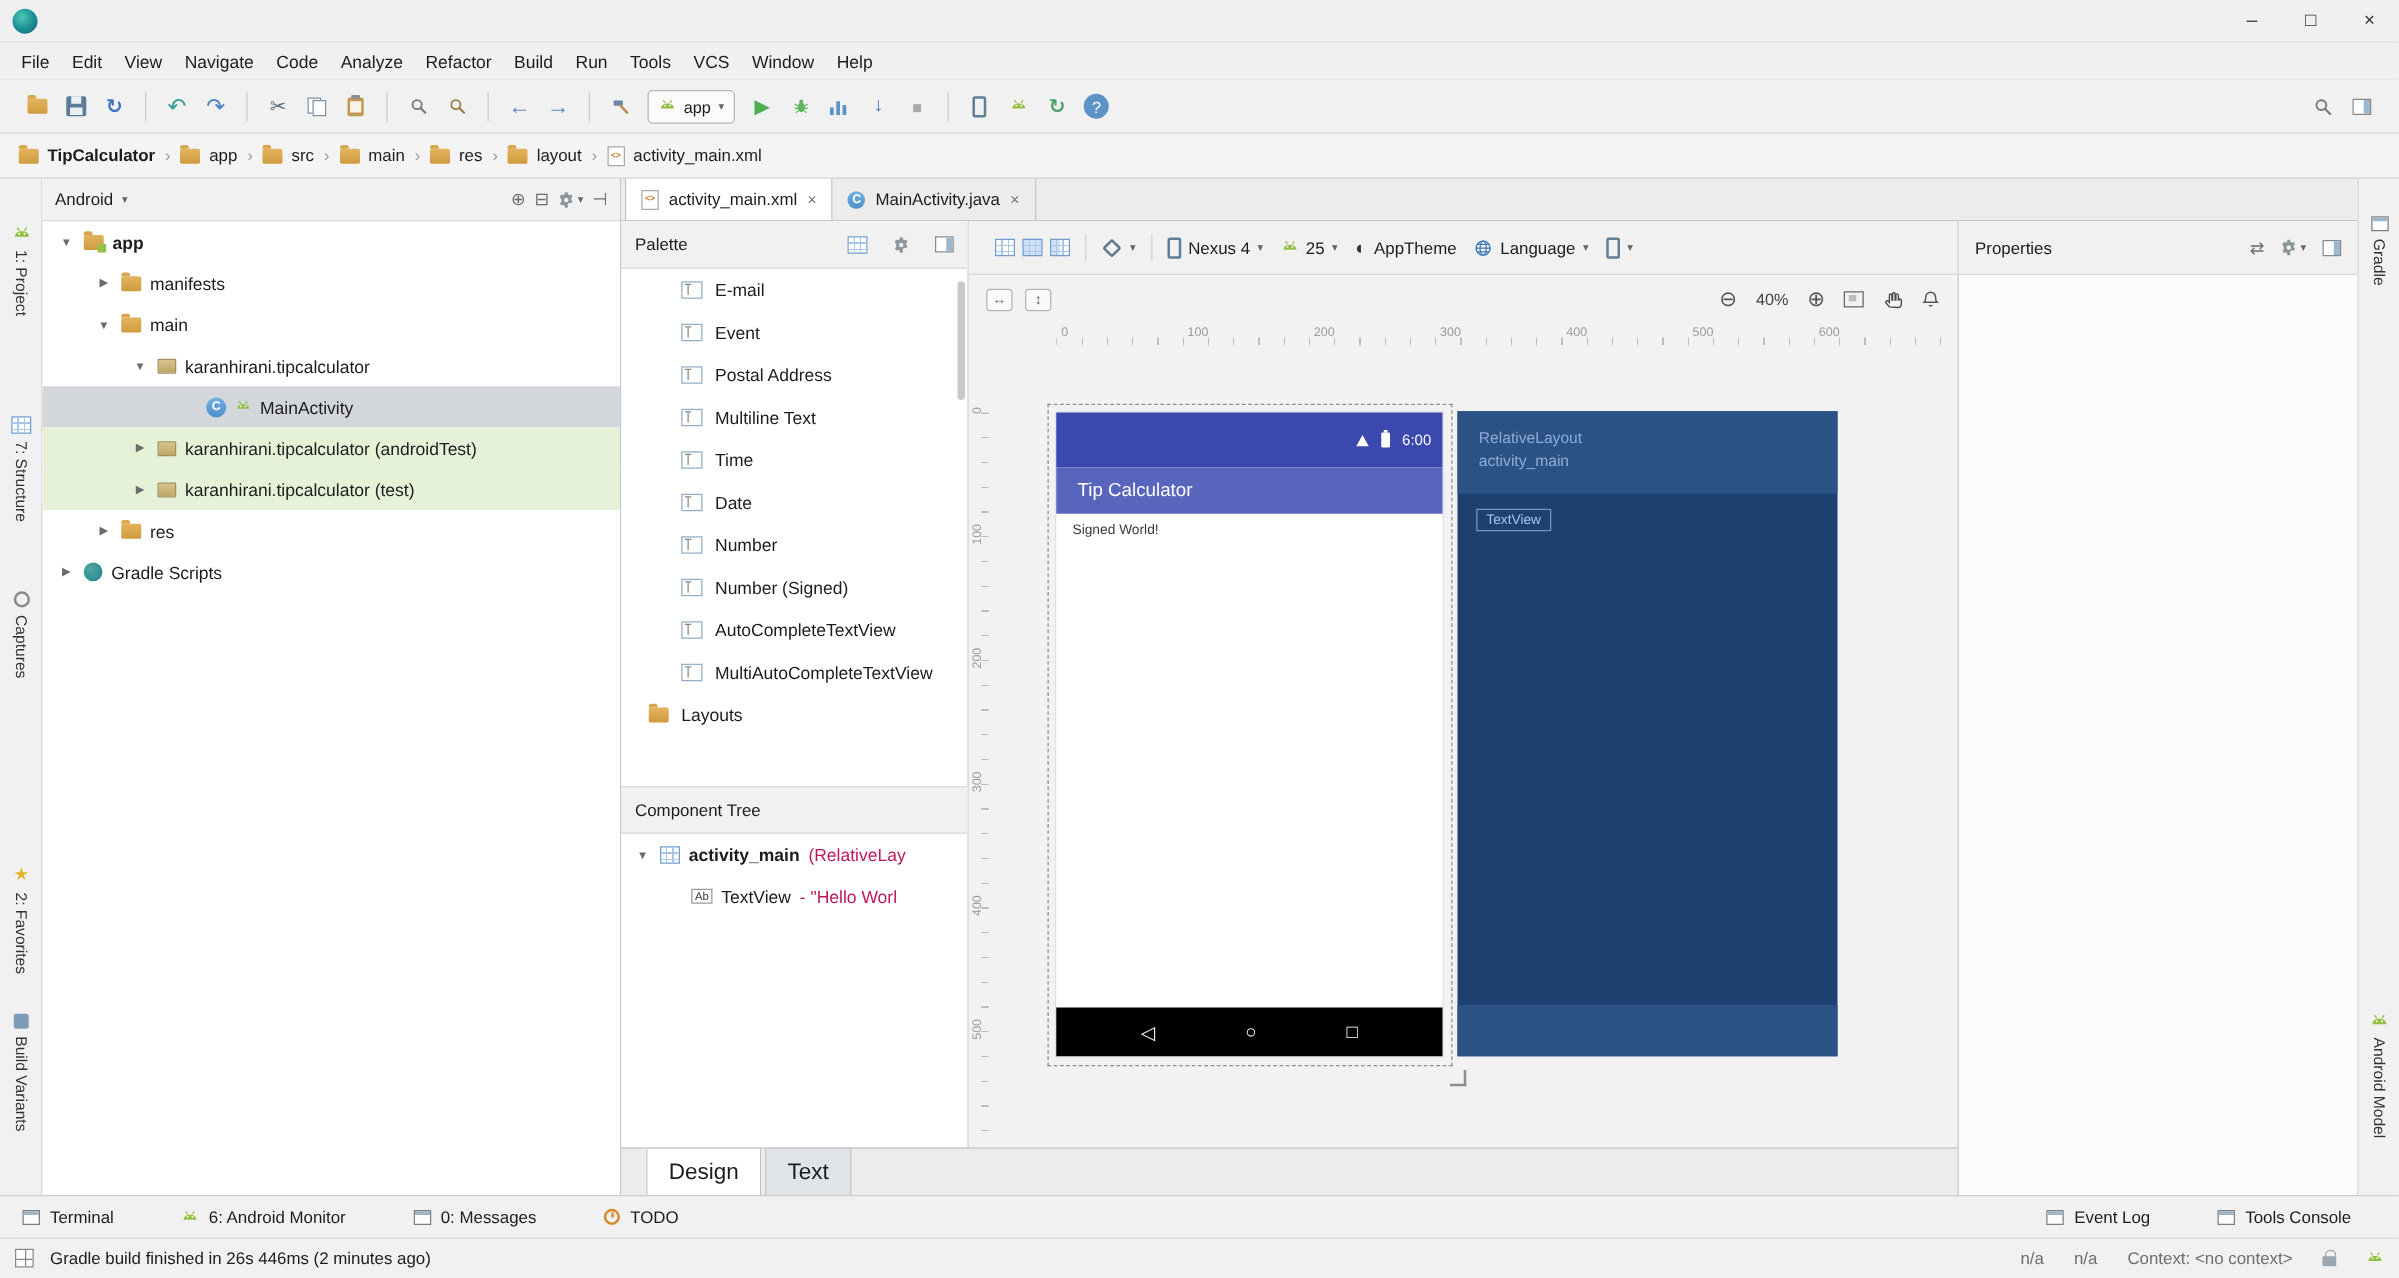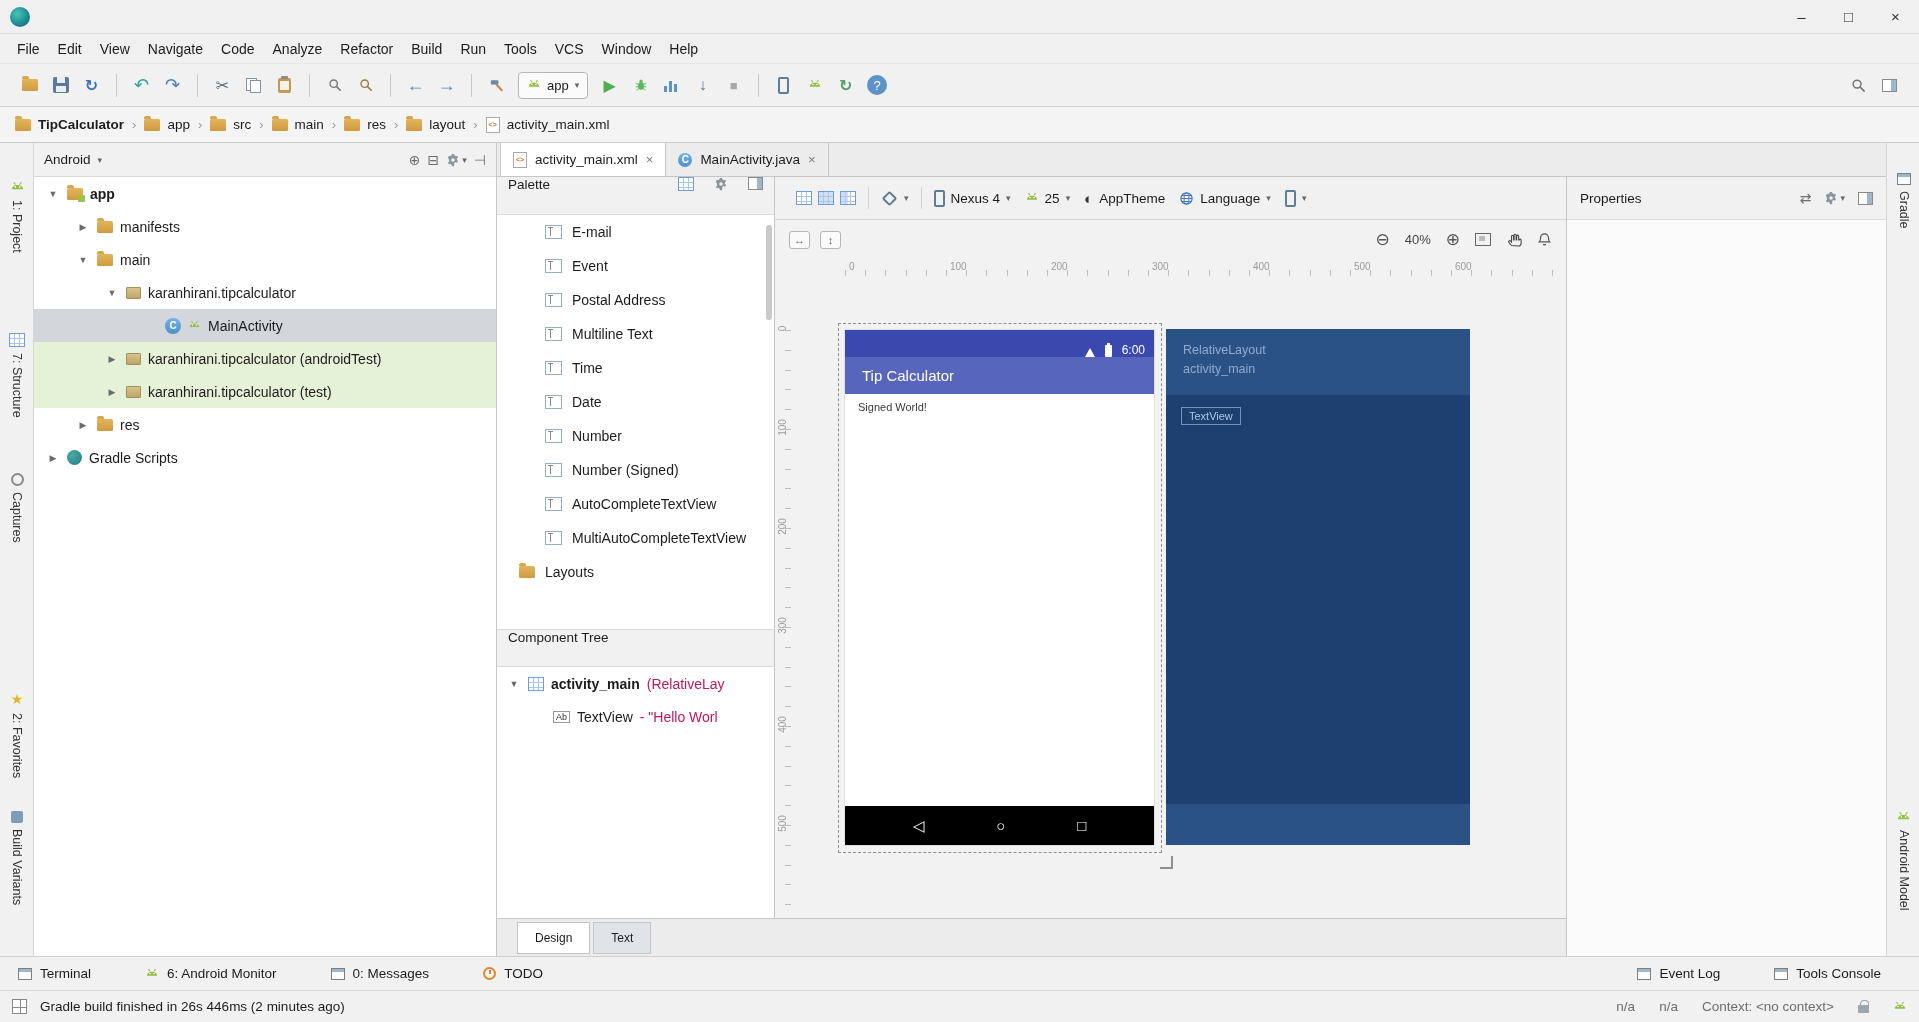--- a/index.html
+++ b/index.html
@@ -84,21 +84,21 @@
 .sel{background:#d3d7db}
 .grn{background:#e5f2d8}
 .p0{padding-left:12px}.p1{padding-left:42px}.p2{padding-left:71px}.p3{padding-left:131px}
 
 #tabbar{position:absolute;left:497px;top:143px;width:1389px;height:34px;background:#ececec;border-bottom:1px solid #c6c6c6;display:flex;align-items:stretch;padding-left:3px}
 .etab{display:flex;align-items:center;gap:8px;padding:0 12px;font-size:13.5px;border-right:1px solid #c6c6c6}
 .etab.active{background:#fff;border-left:1px solid #c6c6c6}
 .tclose{color:#777;font-size:13px}
 
 #palcol{position:absolute;left:497px;top:177px;width:278px;height:741px;background:#fff;border-right:1px solid #c6c6c6}
-#palhdr,#cthdr{height:38px;background:#f1f1f1;border-bottom:1px solid #d9d9d9;display:flex;align-items:flex-start;padding:0 11px;gap:20px;font-size:13.5px}
+#palhdr,#cthdr{height:38px;background:#f1f1f1;border-bottom:1px solid #d9d9d9;display:flex;align-items:center;padding:0 11px;gap:20px;font-size:13.5px}
 .pitem{height:34px;display:flex;align-items:center;gap:10px;padding-left:48px;font-size:14px;white-space:nowrap;overflow:hidden}
 .pfold{padding-left:22px}
 #palscroll{position:absolute;right:2px;top:48px;width:6px;height:95px;background:#c9c9c9;border-radius:3px}
 #cthdr{position:absolute;left:0;top:452px;width:100%;border-top:1px solid #d9d9d9}
 .ctrow{height:33px;display:flex;align-items:center;gap:7px;padding-left:10px;font-size:14px;white-space:nowrap;overflow:hidden}
 .ct2{padding-left:56px}
 .abb{font-size:9px;border:1px solid #999;padding:0 2px;background:#fff;color:#333;flex:none}
 #ctrows{position:absolute;left:0;top:490px;width:100%}
 
 #canvas{position:absolute;left:775px;top:177px;width:791px;height:741px;background:#f2f2f2;overflow:hidden}
@@ -111,35 +111,35 @@
 #zoom-level{font-size:13px;color:#444}
 #hruler{position:absolute;left:16px;top:82px;right:0;height:17px;color:#9b9b9b;font-size:10px}
 #hruler span{position:absolute;top:2px}
 .ticks{position:absolute;left:54px;right:0;bottom:0;height:6px;background:repeating-linear-gradient(to right,#bdbdbd 0 1px,transparent 1px 20.2px)}
 #vruler{position:absolute;left:0;top:99px;width:16px;bottom:0;color:#9b9b9b;font-size:10px}
 #vruler span{position:absolute;left:-3px;width:20px;text-align:center;transform:rotate(-90deg)}
 .vticks{position:absolute;top:54px;bottom:0;right:0;width:6px;background:repeating-linear-gradient(to bottom,#bdbdbd 0 1px,transparent 1px 19.8px)}
 #dash{position:absolute;left:63px;top:146px;width:324px;height:530px;border:1px dashed #8f8f8f}
 #grip{position:absolute;left:385px;top:679px;width:13px;height:13px;border-right:2px solid #8f8f8f;border-bottom:2px solid #8f8f8f}
 #phone{position:absolute;left:70px;top:153px;width:309px;height:515px;background:#fff;display:flex;flex-direction:column;box-shadow:0 0 0 1px rgba(0,0,0,.07)}
-#pstatus{height:27px;background:#3b48ad;display:flex;align-items:flex-end;justify-content:flex-end;gap:10px;padding-right:9px;color:#fff;font-size:12px}
+#pstatus{height:44px;background:#3b48ad;display:flex;align-items:center;justify-content:flex-end;gap:10px;padding-right:9px;color:#fff;font-size:12px}
 .wifi{width:0;height:0;border-left:5px solid transparent;border-right:5px solid transparent;border-bottom:9px solid #fff}
 .batt{width:7px;height:12px;background:#fff;border-radius:1px;position:relative}
 .batt::before{content:"";position:absolute;left:2px;top:-2px;width:3px;height:2px;background:#fff}
 #pappbar{height:37px;background:#5766bc;color:#fff;display:flex;align-items:center;padding-left:17px;font-size:15px}
 #pcontent{flex:1;position:relative}
 #pcontent>span{position:absolute;left:13px;top:7px;font-size:11px;color:#3a3a3a}
 #pnav{height:39px;background:#000;display:flex;align-items:center;justify-content:center;gap:72px;color:#fff;font-size:15px}
 #bp{position:absolute;left:391px;top:152px;width:304px;height:516px;background:#1d4070}
 #bphead{height:66px;background:#2b5285;padding:12px 0 0 17px;color:#8fabd3;font-size:12.5px;line-height:19px}
 #bpfoot{position:absolute;left:0;bottom:0;width:100%;height:41px;background:#2b5285}
 #bptv{position:absolute;left:15px;top:78px;border:1px solid #6f95c5;color:#a9c6ea;font-size:11px;padding:2px 7px}
 
 #dtabs{position:absolute;left:497px;top:918px;width:1069px;height:38px;background:#ececec;border-top:1px solid #c6c6c6;display:flex;align-items:center;padding-left:20px}
-.dtab{padding:8px 17px;font-size:12px;border:1px solid #c6c6c6;background:#e0e4e8;margin-right:3px}
+.dtab{padding:8px 17px;font-size:18px;border:1px solid #c6c6c6;background:#e0e4e8;margin-right:3px}
 .dtab.active{background:#fff}
 
 #props{position:absolute;left:1566px;top:177px;width:320px;height:779px;background:#fbfbfb;border-left:1px solid #c6c6c6}
 #prhdr{height:43px;background:#f1f1f1;border-bottom:1px solid #d9d9d9;display:flex;align-items:center;padding:0 13px;gap:13px;font-size:13.5px}
 #prhdr .ttl{margin-right:auto}
 
 #rstripe{position:absolute;left:1886px;top:143px;width:33px;height:813px;background:#f1f1f1;border-left:1px solid #d6d6d6}
 #rstripe .vbtn{width:33px}
 
 #btoolbar{position:absolute;left:0;top:956px;width:100%;height:34px;background:#f1f1f1;border-top:1px solid #cfcfcf;display:flex;align-items:center;padding:0 18px;gap:54px;font-size:13.5px}

